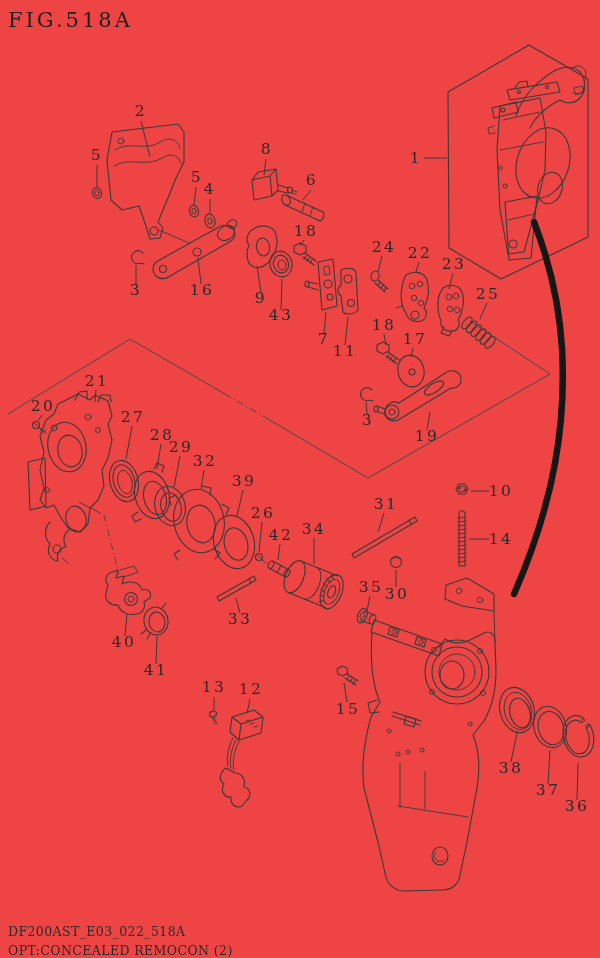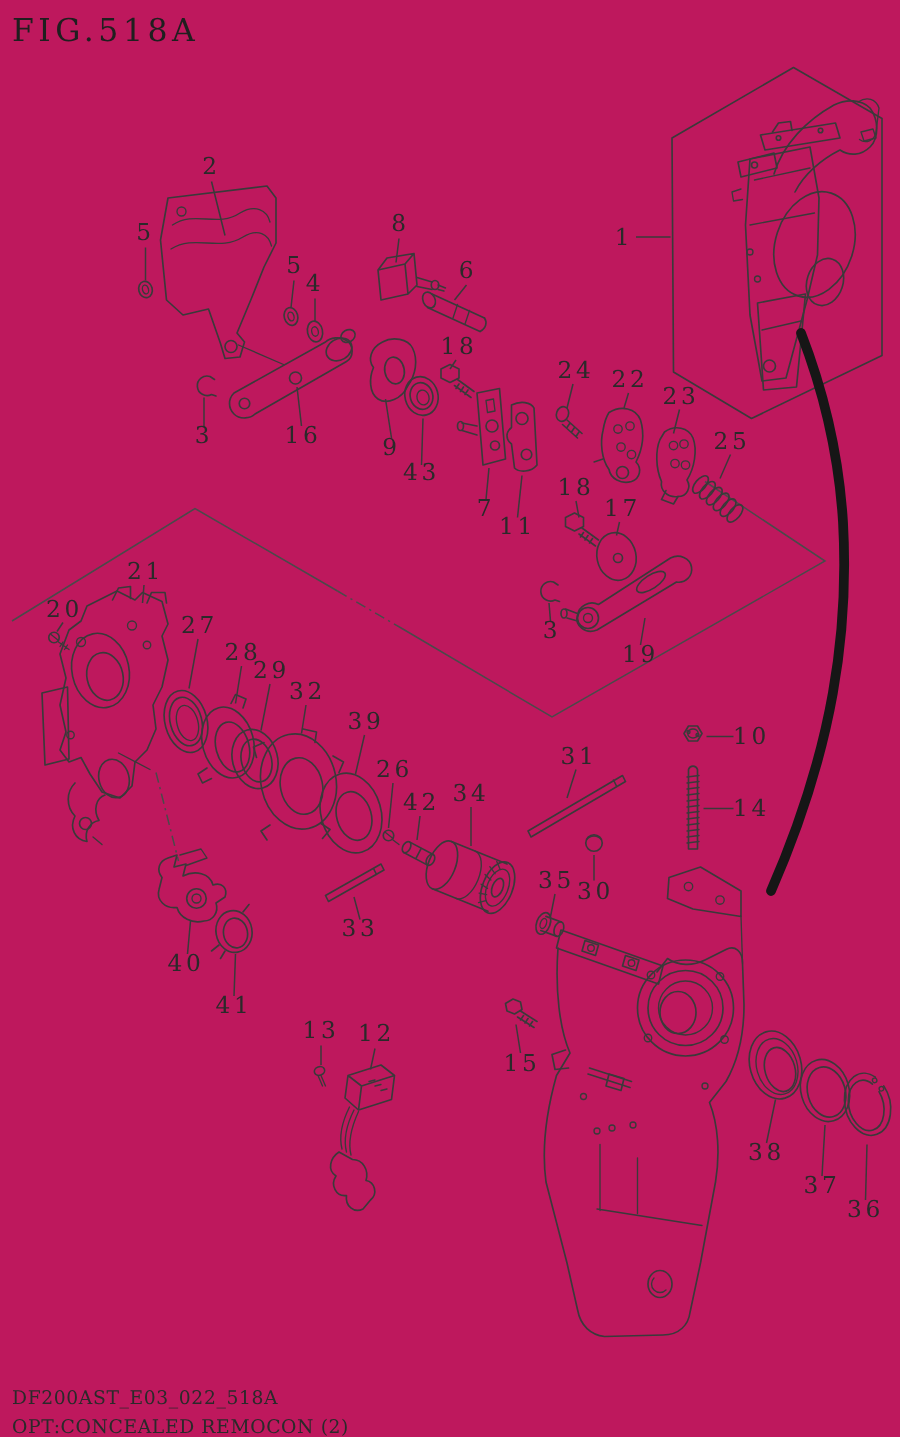--- a/index.html
+++ b/index.html
@@ -1,16 +1,16 @@
 <!DOCTYPE html>
 <html><head>
 <meta charset="utf-8">
 <style>
   html,body{margin:0;padding:0;background:#fff;}
-  #stage{position:relative;width:600px;height:958px;background:#be185d;overflow:hidden;}
+  #stage{position:relative;width:600px;height:958px;background:#ef4444;overflow:hidden;}
   svg{position:absolute;left:0;top:0;}
   .p{stroke:#3a3a3a;fill:none;stroke-width:1.1;stroke-linejoin:round;stroke-linecap:round;}
   .thin{stroke-width:0.9;}
   .fence{stroke:#4a4a4a;stroke-width:1;fill:none;}
   .dashdot{stroke-dasharray:7 3 1.5 3;}
   .cable{stroke:#161616;stroke-width:6.5;fill:none;stroke-linecap:round;}
   .callout-text{font-family:"DejaVu Serif","Liberation Serif",serif;font-size:15.5px;letter-spacing:2.5px;fill:#2a2a2a;}
   .leader{stroke:#3a3a3a;stroke-width:1;fill:none;}
   .title-text{font-family:"DejaVu Serif","Liberation Serif",serif;font-size:21px;letter-spacing:3px;fill:#1f1f1f;}
   .footer-text{font-family:"DejaVu Serif","Liberation Serif",serif;font-size:12.5px;letter-spacing:0.4px;fill:#2a2a2a;}

